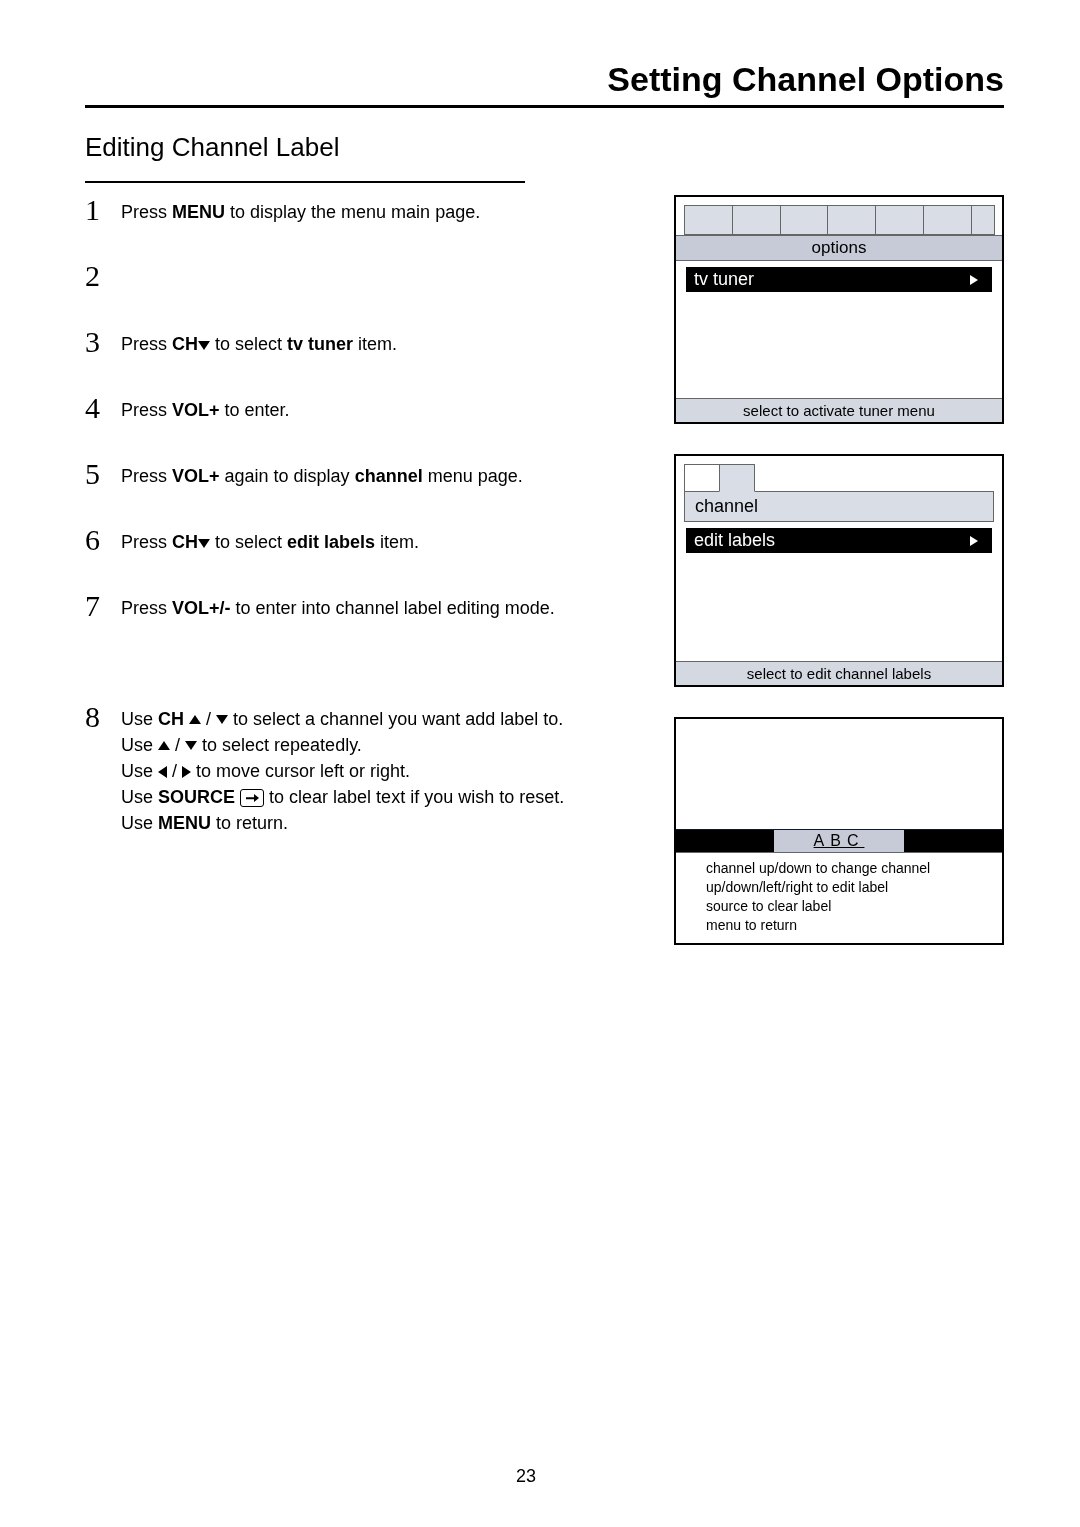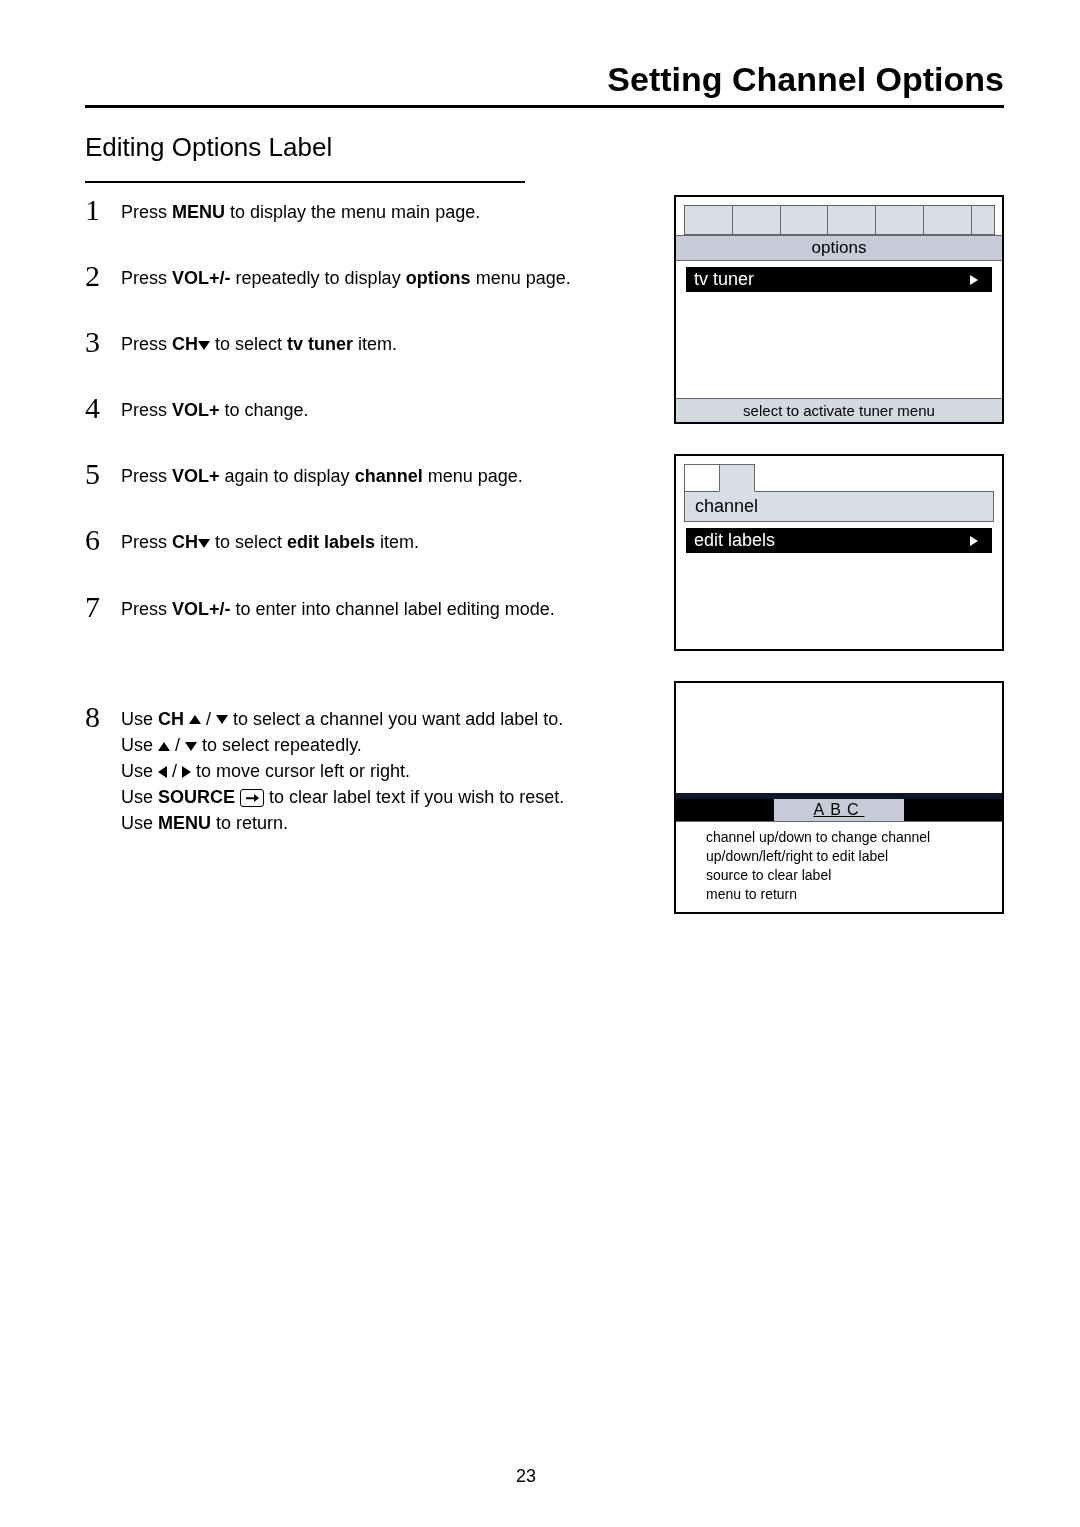--- a/index.html
+++ b/index.html
@@ -33,64 +33,61 @@
   .osd-row .arrow{margin-left:auto;margin-right:6px}
   .osd-body{height:90px}
   .osd-foot{background:#d4d8e1;border-top:1px solid #666;text-align:center;padding:3px 0;font-size:15px;margin-top:12px}
   .osd2-tabs{display:flex;padding:8px 8px 0 8px}
   .osd2-tab{height:26px;width:34px;border:1px solid #666;background:#fff;margin-right:-1px}
   .osd2-tab.act{background:#d9dde5;border-bottom:1px solid #d9dde5;z-index:2}
   .osd2-bar{background:#d9dde5;border:1px solid #666;margin:-1px 8px 0 8px;padding:4px 10px;font-size:18px}
   .osd2-row{display:flex;align-items:center;background:#000;color:#fff;margin:6px 10px;padding:2px 8px;font-size:18px}
   .osd2-row .arrow{margin-left:auto;margin-right:6px}
   .osd3-body{height:110px}
-  .osd3-bar{display:flex;background:#c6cbd7;border-top:6px solid #0f172a;border-bottom:1px solid #666}
+  .osd3-bar{display:flex;background:#c6cbd7;border-top:1px solid #0f172a;border-bottom:1px solid #666}
   .osd3-dark{background:#000;flex:1;height:22px}
   .osd3-val{flex:0 0 130px;text-align:center;font-size:16px;letter-spacing:6px;text-decoration:underline;padding-top:2px}
   .osd3-help{font-size:14px;line-height:1.35;padding:6px 0 8px 30px}
   .pagenum{position:absolute;bottom:40px;left:0;right:8px;text-align:center;font-size:18px}
   .step.gap{margin-top:80px}
 </style>
 </head>
 <body>
 
 <div class="page">
   <h1 class="title">Setting Channel Options</h1>
   <hr class="title-rule">
-  <h2 class="subtitle">Editing Options Label</h2>
+  <h2 class="subtitle">Editing Channel Label</h2>
   <hr class="sub-rule">
 
   <div class="cols">
     <div class="steps">
 
       <div class="step">
         <div class="num">1</div>
         <div class="txt">
           <span>Press </span><b>MENU</b><span> to display the menu main page.</span>
         </div>
       </div>
 
       <div class="step">
         <div class="num">2</div>
-        <div class="txt">
-          <span>Press </span><b>VOL+/-</b><span> repeatedly to display </span><b>options</b><span> menu page.</span>
-        </div>
       </div>
 
       <div class="step">
         <div class="num">3</div>
         <div class="txt">
           <span>Press </span><b>CH</b><span class="tri tri-dn"></span><span> to select </span><b>tv tuner</b><span> item.</span>
         </div>
       </div>
 
       <div class="step">
         <div class="num">4</div>
         <div class="txt">
-          <span>Press </span><b>VOL+</b><span> to change.</span>
+          <span>Press </span><b>VOL+</b><span> to enter.</span>
         </div>
       </div>
 
       <div class="step">
         <div class="num">5</div>
         <div class="txt">
           <span>Press </span><b>VOL+</b><span> again to display </span><b>channel</b><span> menu page.</span>
         </div>
       </div>
 
@@ -154,20 +151,21 @@
         <div class="osd2-tabs">
           <div class="osd2-tab"></div>
           <div class="osd2-tab act"></div>
         </div>
         <div class="osd2-bar">channel</div>
         <div class="osd2-row">
           <span>edit labels</span>
           <span class="arrow tri-r-w"></span>
         </div>
         <div class="osd-body"></div>
+        <div class="osd-foot">select to edit channel labels</div>
       </div>
 
       <div class="osd">
         <div class="osd3-body"></div>
         <div class="osd3-bar">
           <div class="osd3-dark"></div>
           <div class="osd3-val">ABC</div>
           <div class="osd3-dark"></div>
         </div>
         <div class="osd3-help">

